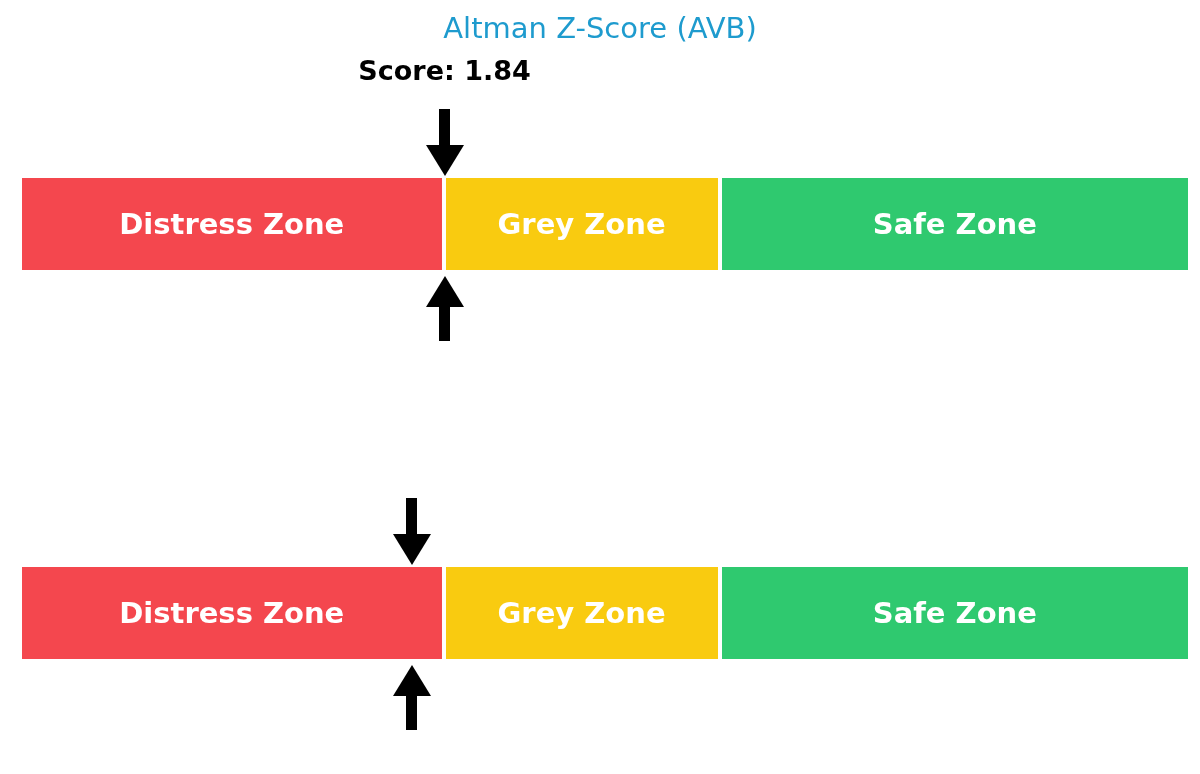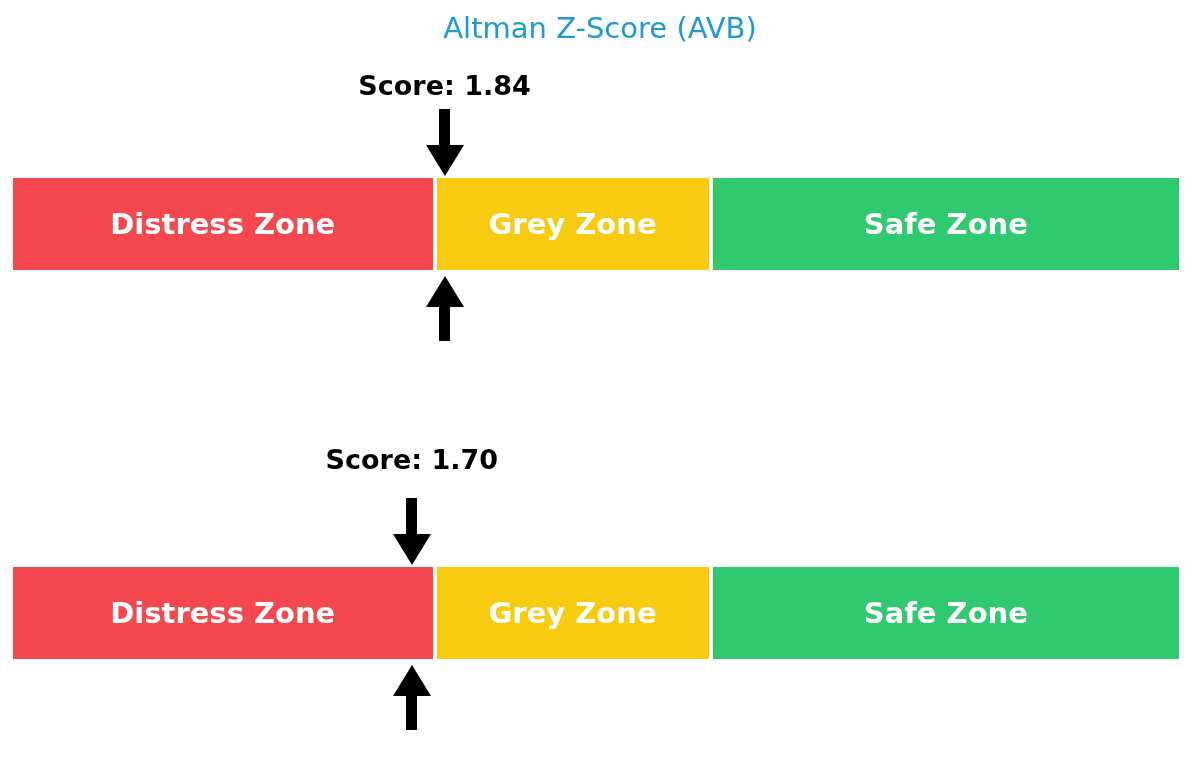--- a/index.html
+++ b/index.html
@@ -66,21 +66,21 @@
   }
   .arrow-head-up {
     width: 0; height: 0;
     border-left: 19px solid transparent;
     border-right: 19px solid transparent;
     border-bottom: 31px solid #000000;
   }
   .zone-bar {
     position: absolute;
     top: 176px;
-    left: 11px;
+    left: 20px;
     width: 1170px;
     height: 96px;
     text-align: right;
   }
   .zone {
     position: absolute;
     top: 0;
     height: 100%;
     box-sizing: border-box;
     border: 2px solid #ffffff;
@@ -95,21 +95,21 @@
     white-space: nowrap;
   }
 </style>
 </head>
 <body>
 
 <div class="canvas">
 
   <section class="chart chart-0">
     <h2 class="chart-title">Altman Z-Score (AVB)</h2>
-    <div class="score-label" style="left: 444.56px; margin-top: 15px;">Score: 1.84</div>
+    <div class="score-label" style="left: 444.56px;">Score: 1.84</div>
 
     <div class="arrow arrow-down" style="left: 444.56px;">
       <div class="arrow-shaft"></div>
       <div class="arrow-head-down"></div>
     </div>
 
     <div class="zone-bar">
       <div class="zone" style="left: 0px; width: 423.54px; background: rgb(244, 71, 78);">
         <span class="zone-label">Distress Zone</span>
       </div>
@@ -121,21 +121,20 @@
       </div>
     </div>
 
     <div class="arrow arrow-up" style="left: 444.56px;">
       <div class="arrow-head-up"></div>
       <div class="arrow-shaft"></div>
     </div>
   </section>
 
   <section class="chart chart-1">
-    <div class="score-label" style="left: 411.8px;">Score: 1.70</div>
 
     <div class="arrow arrow-down" style="left: 411.8px;">
       <div class="arrow-shaft"></div>
       <div class="arrow-head-down"></div>
     </div>
 
     <div class="zone-bar">
       <div class="zone" style="left: 0px; width: 423.54px; background: rgb(244, 71, 78);">
         <span class="zone-label">Distress Zone</span>
       </div>

